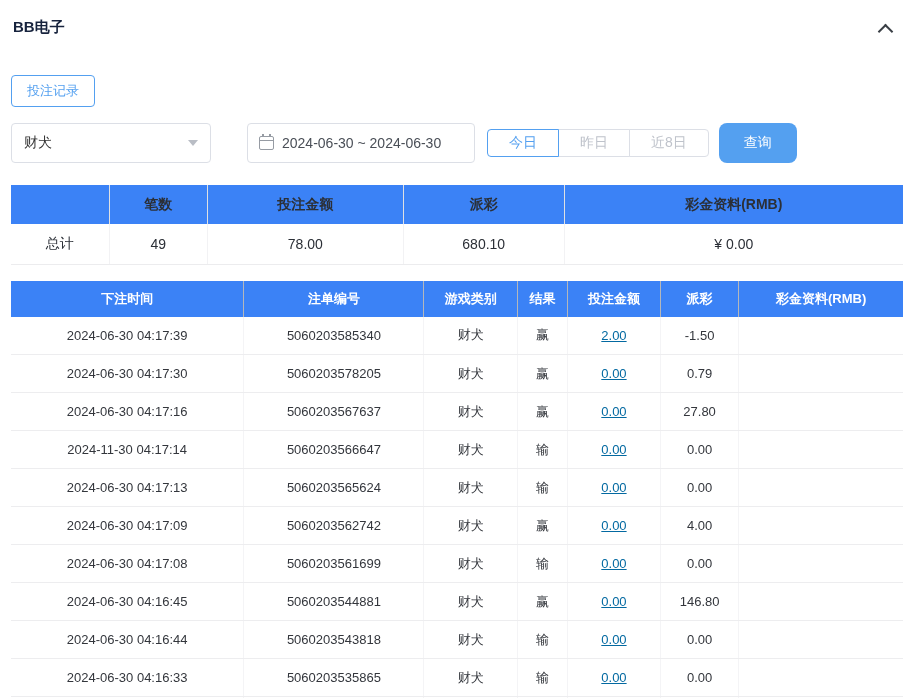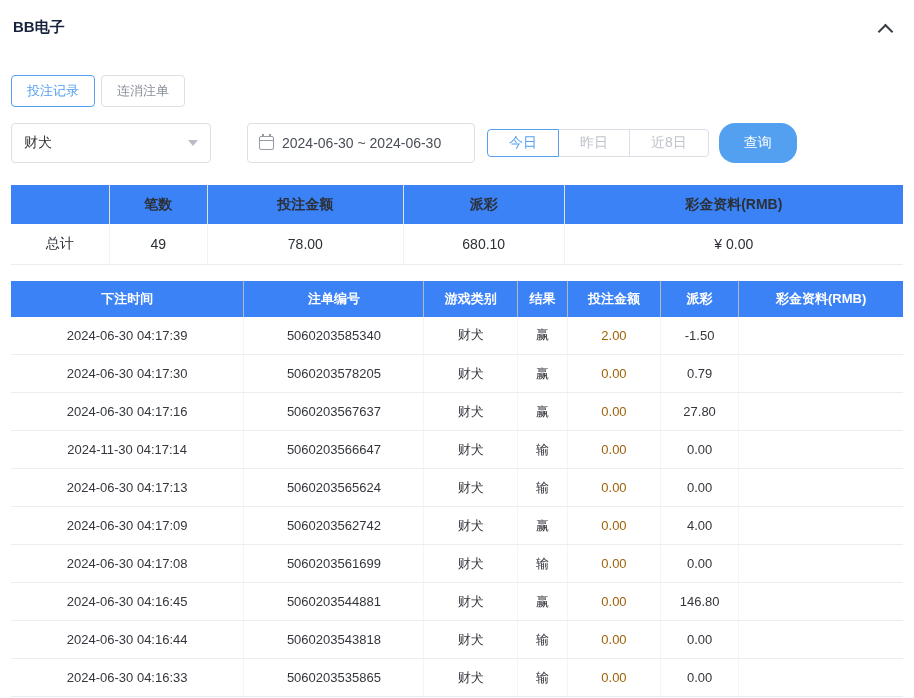--- a/index.html
+++ b/index.html
@@ -18,21 +18,21 @@
   }
   .panel-title { font-size: 15px; font-weight: bold; color: #17233d; }
   .chevron-up {
     width: 11px; height: 11px;
     border-left: 2px solid #3a3f45; border-top: 2px solid #3a3f45;
     transform: rotate(45deg);
     margin: 4px 10px 0 0; cursor: pointer;
   }
 
   
-  .tabs { display: flex; gap: 6px; margin-bottom: 16px; }
+  .tabs { display: flex; gap: 17px; margin-bottom: 16px; }
   .tab {
     height: 32px; padding: 0 15px; font-size: 13px;
     background: #fff; border: 1px solid #dcdfe6; border-radius: 4px;
     color: #8a8f99; cursor: pointer;
   }
   .tab.active { color: #54a0f0; border-color: #54a0f0; }
 
   
   .filters { display: flex; align-items: center; margin-bottom: 22px; }
   .select-box {
@@ -69,21 +69,21 @@
   .qbtn {
     height: 28px; padding: 0 21px; font-size: 14px;
     background: #fff; border: 1px solid #dcdfe6; color: #bfc3cb;
     cursor: pointer; margin-left: -1px; position: relative;
   }
   .qbtn:first-child { border-radius: 4px 0 0 4px; margin-left: 0; }
   .qbtn:last-child { border-radius: 0 4px 4px 0; }
   .qbtn.active { color: #54a0f0; border-color: #54a0f0; z-index: 1; }
   .search-btn {
     height: 40px; width: 78px; font-size: 14px;
-    background: #54a0f0; color: #fff; border: none; border-radius: 16px;
+    background: #54a0f0; color: #fff; border: none; border-radius: 8px;
     cursor: pointer;
   }
 
   
   table { border-collapse: collapse; width: 100%; }
   .summary-table { margin-bottom: 16px; font-size: 14px; table-layout: fixed; }
   .summary-table th {
     background: #3b82f6; height: 39px; font-weight: bold; color: #2b2f36;
     border-right: 1px solid #dfe0e3; text-align: center;
   }
@@ -101,21 +101,21 @@
     height: 36px; text-align: center;
     border-right: 1px solid #b4b7bb;
   }
   .bet-table thead th:last-child { border-right: none; }
   .bet-table tbody td {
     height: 38px; text-align: center; color: #33363c;
     border-bottom: 1px solid #ededef; border-right: 1px solid #f4f4f6;
     background: #fff;
   }
   .bet-table tbody td:last-child { border-right: none; }
-  .link { color: #a16207; cursor: pointer; }
+  .link { color: #0369a1; text-decoration: underline; cursor: pointer; }
   .neg { color: #f25c5c; }
 
   
   .col-time  { width: 26.1%; }
   .col-order { width: 20.2%; }
   .col-game  { width: 10.5%; }
   .col-res   { width: 5.6%;  }
   .col-bet   { width: 10.4%; }
   .col-pay   { width: 8.8%;  }
   .col-bonus { width: 18.4%; }
@@ -131,21 +131,20 @@
 
 <div class="page">
 
   <div class="panel-header">
     <div class="panel-title">BB电子</div>
     <div class="chevron-up"></div>
   </div>
 
   <div class="tabs">
     <button class="tab active">投注记录</button>
-    <button class="tab">连消注单</button>
   </div>
 
   <div class="filters">
     <div class="select-box">
       <span>财犬</span>
       <span class="caret-down"></span>
     </div>
     <div class="date-box">
       <span class="cal-icon"></span>
       <span>2024-06-30 ~ 2024-06-30</span>

